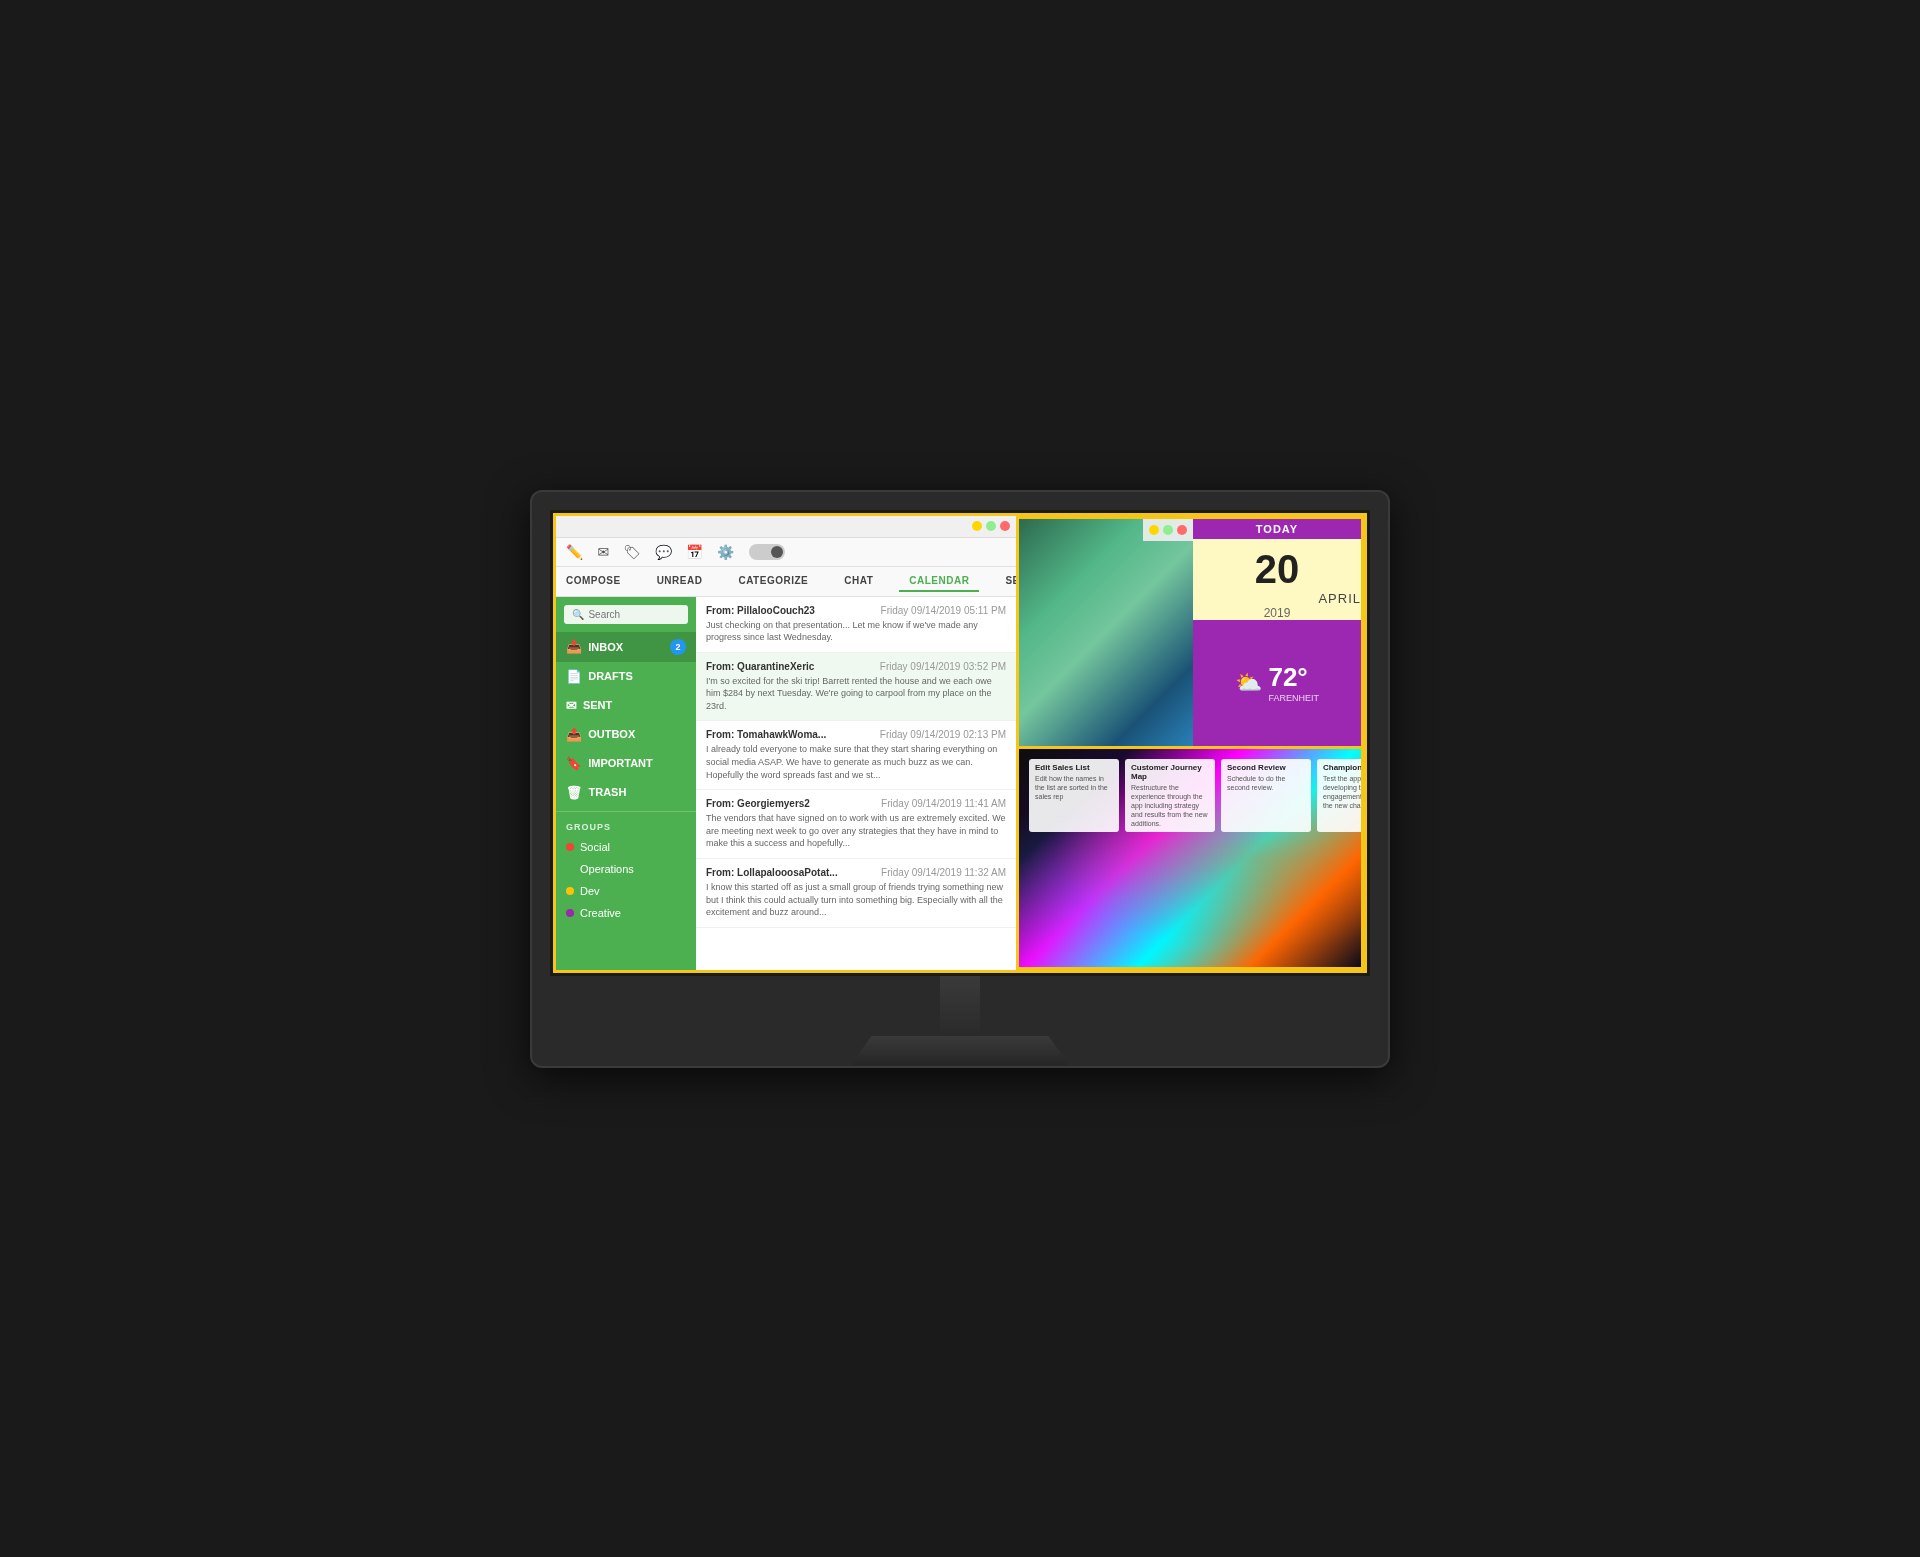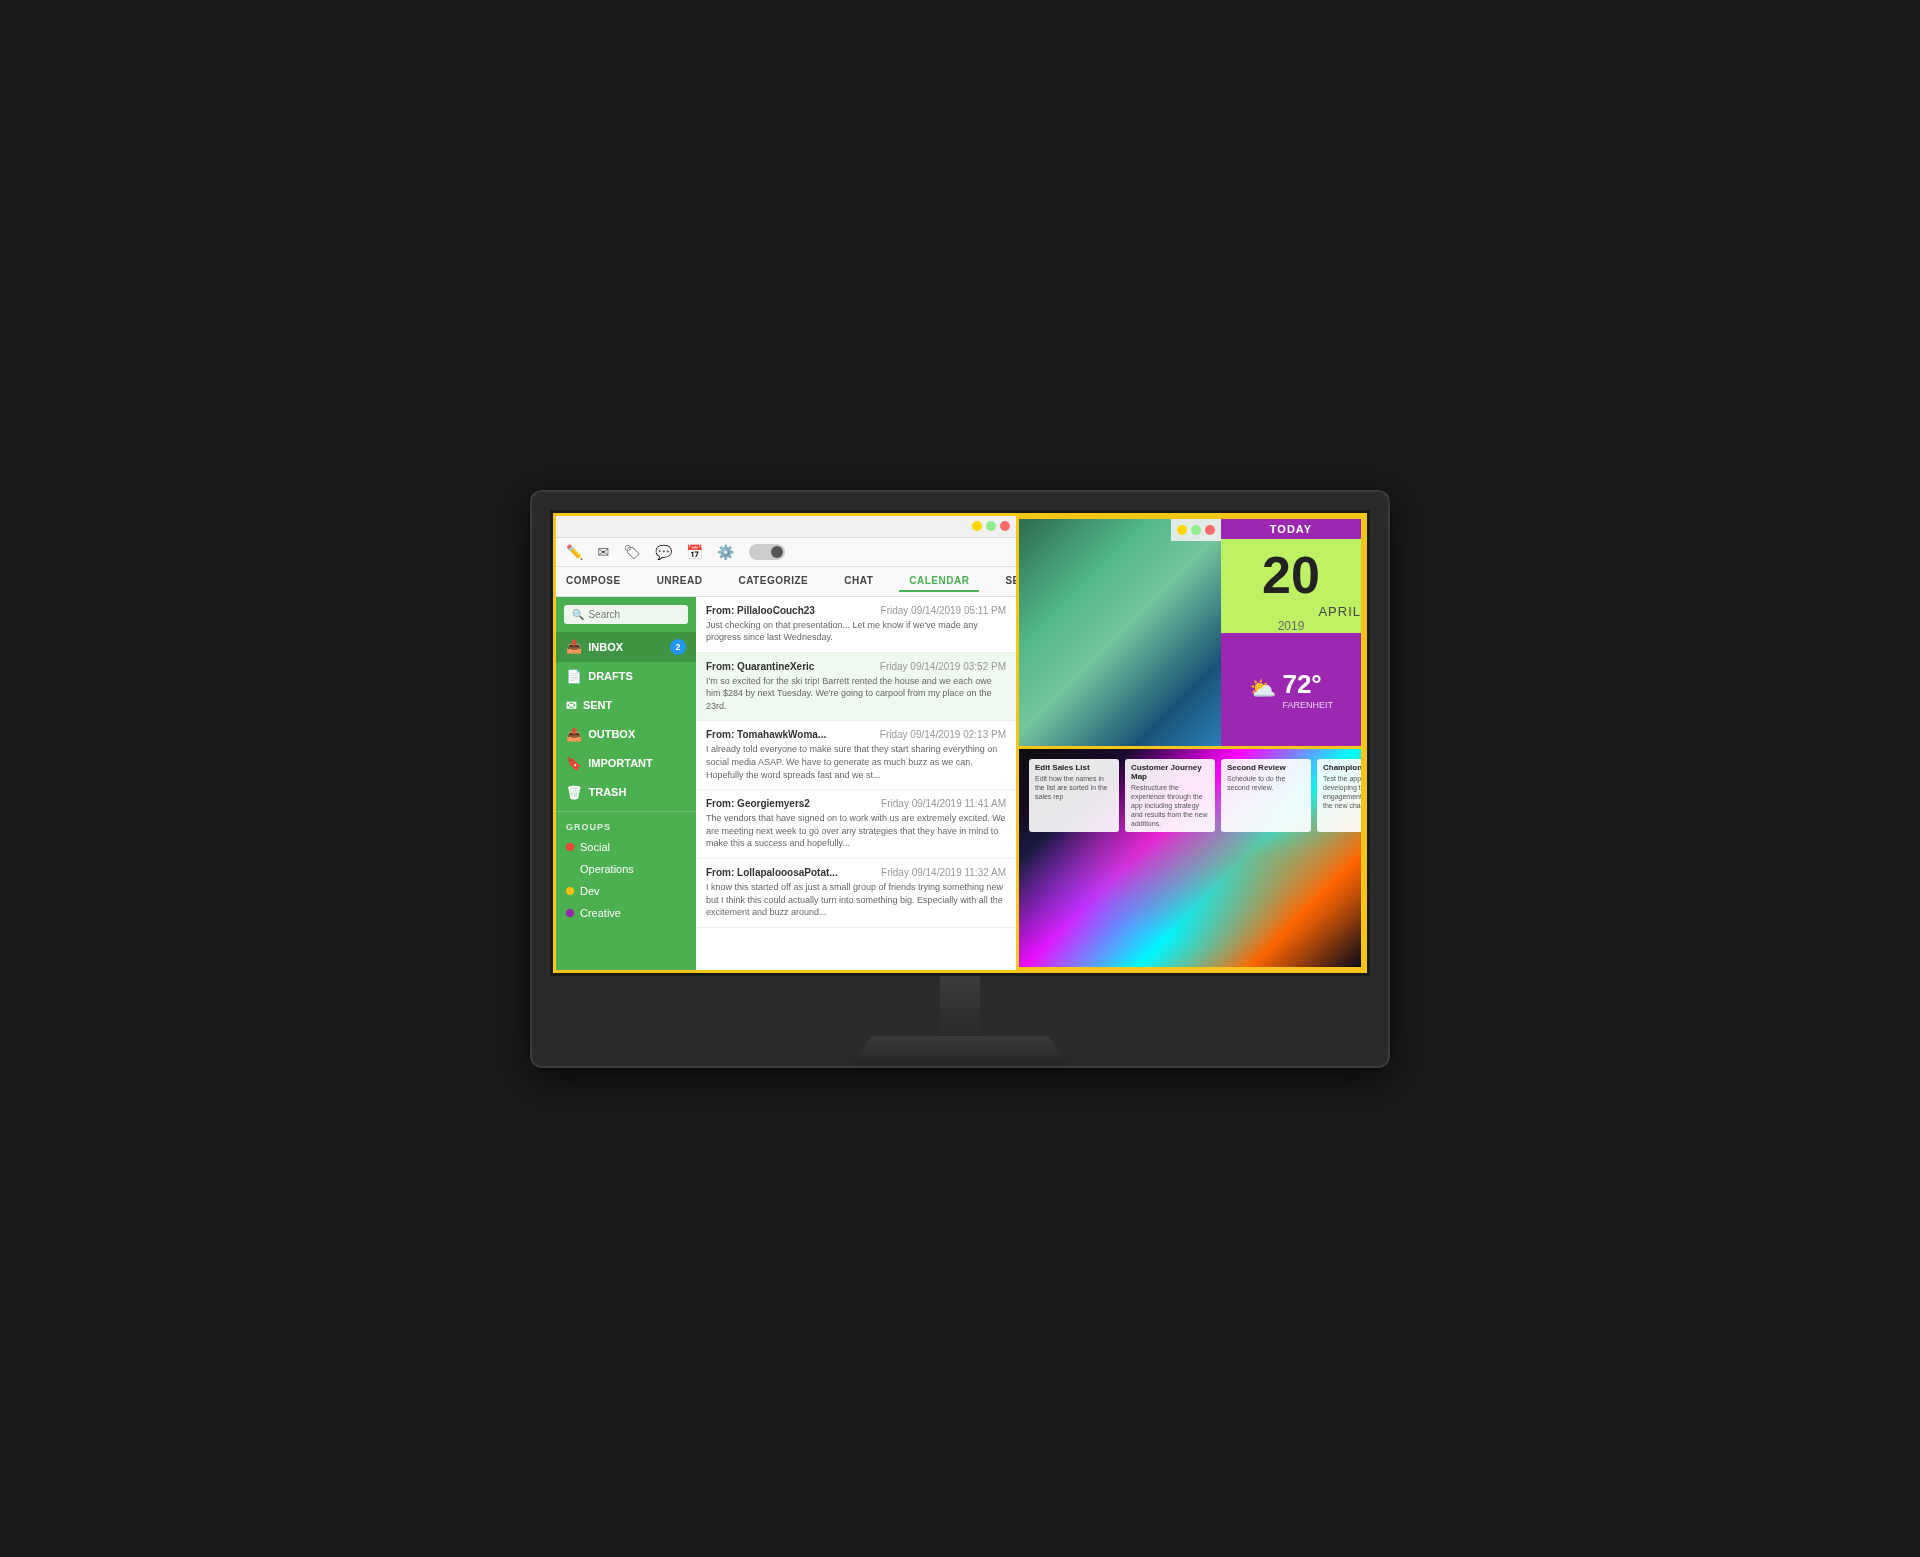--- a/index.html
+++ b/index.html
@@ -219,38 +219,38 @@
       position: absolute;
       top: 0; right: 0;
       background: rgba(240,240,240,0.9);
       height: 22px;
       display: flex;
       align-items: center;
       padding: 0 6px;
       gap: 4px;
     }
     .calendar-widget {
-      width: 140px;
-      background: #bef264;
+      width: 168px;
+      background: #fef9c3;
       display: flex;
       flex-direction: column;
       flex-shrink: 0;
     }
     .cal-today-label {
       background: #9c27b0;
       color: white;
       text-align: center;
       font-size: 11px;
       font-weight: bold;
       padding: 4px;
       letter-spacing: 1px;
     }
     .cal-date {
       text-align: center;
-      font-size: 52px;
+      font-size: 40px;
       font-weight: bold;
       color: #222;
       line-height: 1.1;
       padding: 8px 0 0;
     }
     .cal-month { text-align: right; font-size: 13px; color: #444; font-weight: normal; letter-spacing: 1px; }
     .cal-year { text-align: center; font-size: 12px; color: #666; }
     .weather-widget {
       background: #9c27b0;
       flex: 1;

